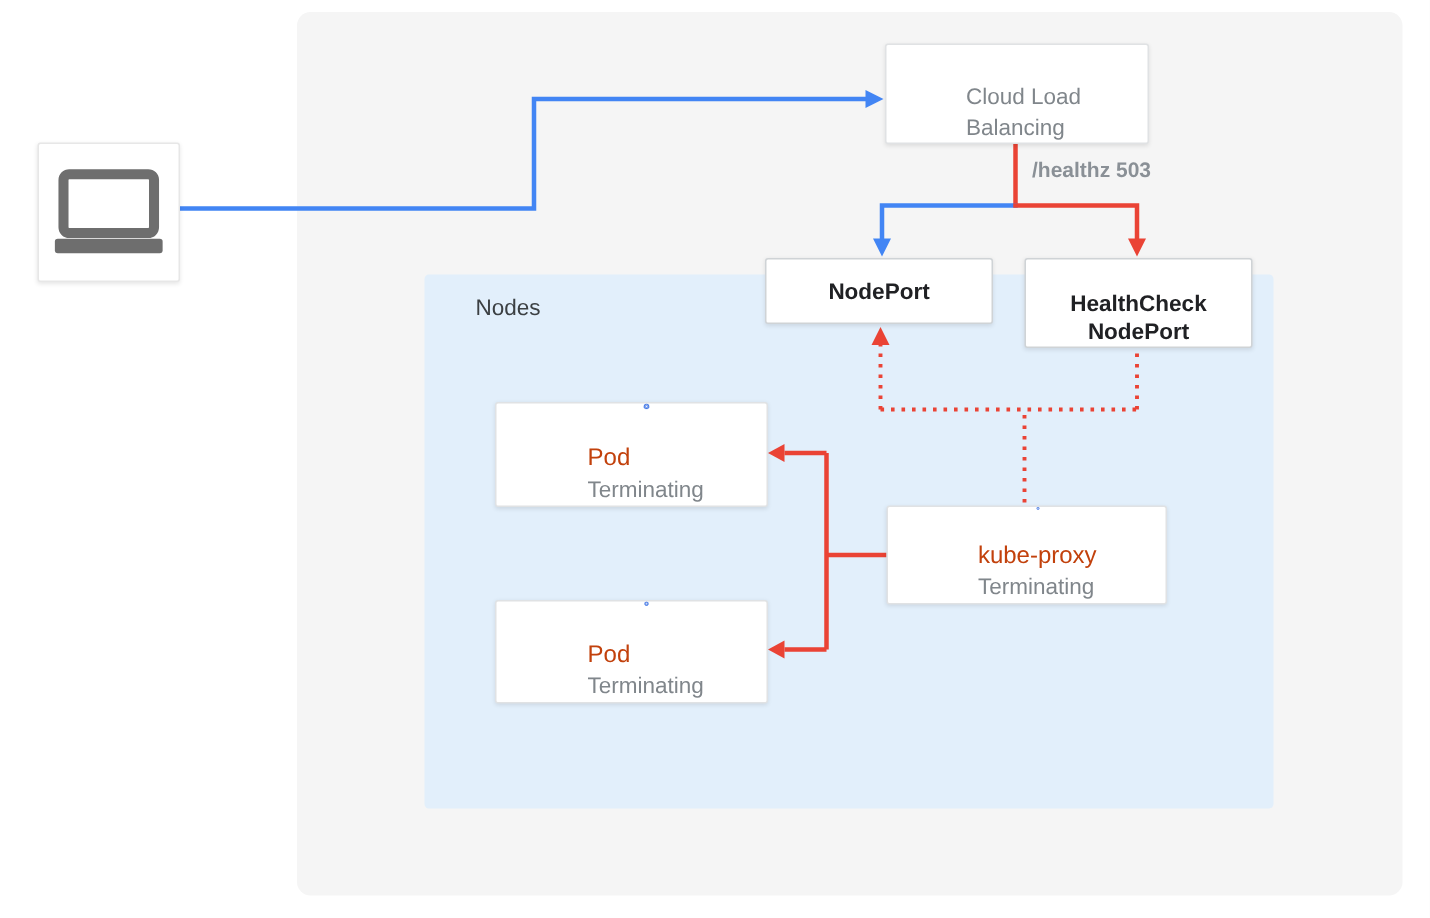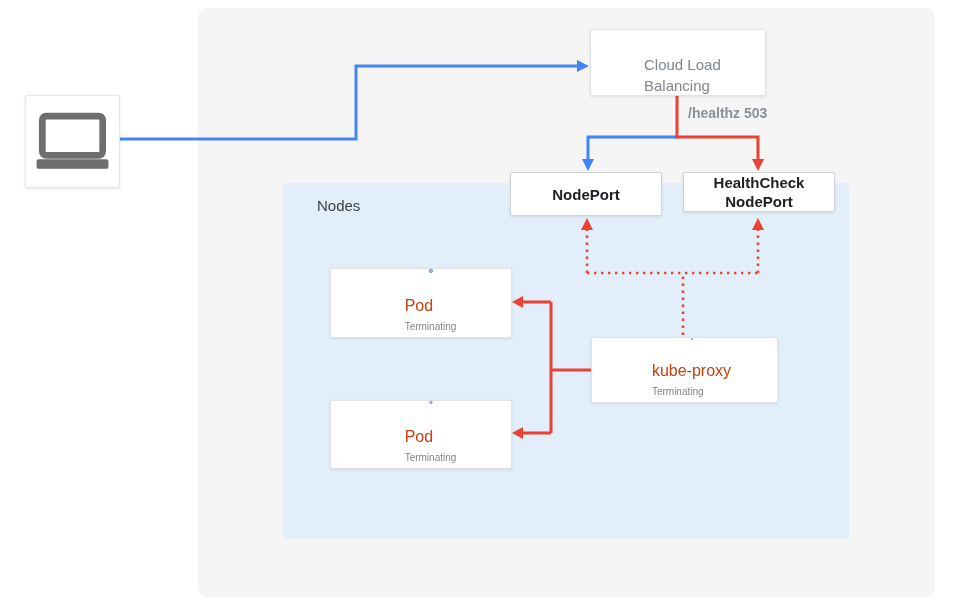--- a/index.html
+++ b/index.html
@@ -76,31 +76,31 @@
     font-size:15px; line-height:21px; color:var(--text_gray); width:86px;
   }
   .port-box {
     display:flex; align-items:center; justify-content:center;
     text-align:center;
     font-weight:bold; font-size:15px; line-height:19px;
     color:var(--text_dark);
     border-color: var(--port_box_border);
   }
   .nodeport-box { left:510px; top:172px; width:152px; height:44px; }
-  .hcnp-box     { left:683px; top:172px; width:152px; height:40px; padding:0 12px;justify-content:flex-end; }
+  .hcnp-box     { left:683px; top:172px; width:152px; height:60px; padding:0 12px;justify-content:flex-end; }
 
   .unit-box {
     display:flex; align-items:center; padding-left:19px; gap:22px;
   }
   .pod1-box { left:330px; top:268px; width:182px; height:70px; }
   .pod2-box { left:330px; top:400px; width:182px; height:69px; }
   .kp-box   { left:591px; top:337px; width:187px; height:66px; padding-left:14px; gap:20px;justify-content:flex-end; }
 
   .unit-title { font-size:16px; line-height:22px; color:#c2410c; }
-  .unit-sub   { font-size:10px; line-height:20px; color:var(--text_gray); }
+  .unit-sub   { font-size:15px; line-height:20px; color:var(--text_gray); }
 
   .annotation {
     position:absolute; left:688px; top:105px;
     font-size:14px; font-weight:bold; color:var(--annotation_gray);
     z-index: 4;
   }
 
   .k8s-hept { fill: var(--kubernetes_blue); stroke: var(--kubernetes_blue); stroke-width:2; stroke-linejoin:round; }
   .k8s-wheel { stroke:#ffffff; fill:none; stroke-width:2; }
   .k8s-spoke { stroke:#ffffff; stroke-width:2; stroke-linecap:round; }

